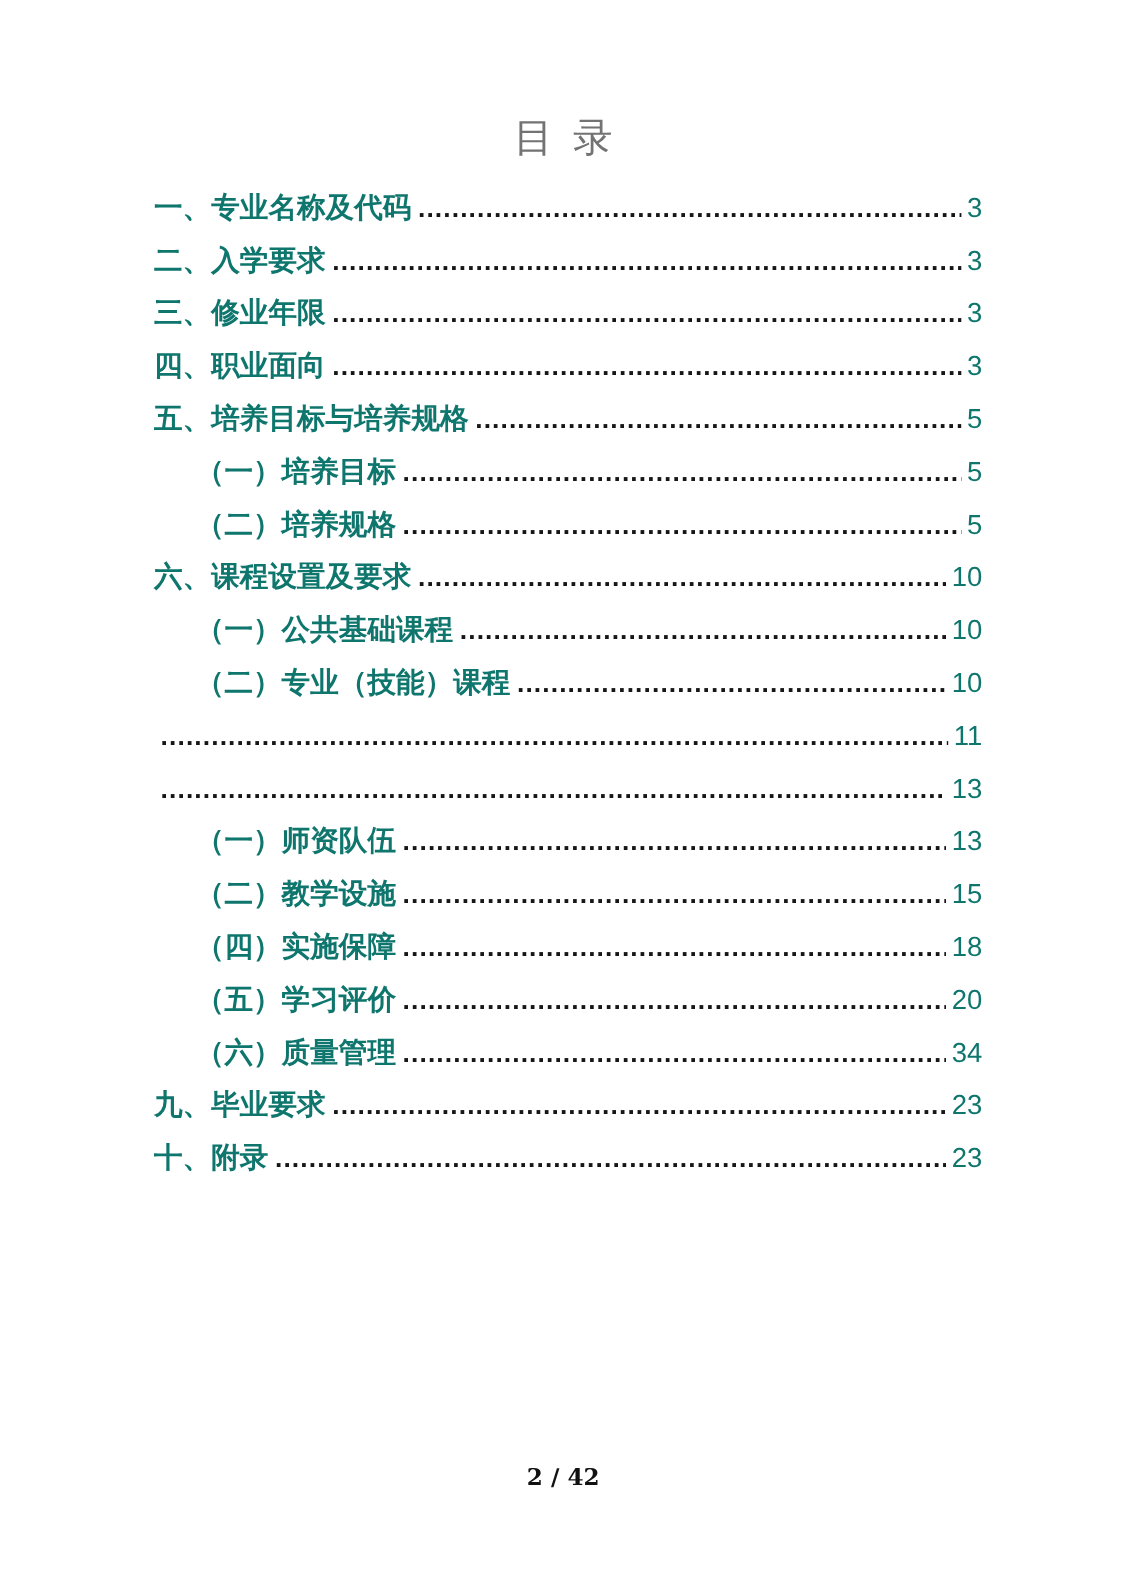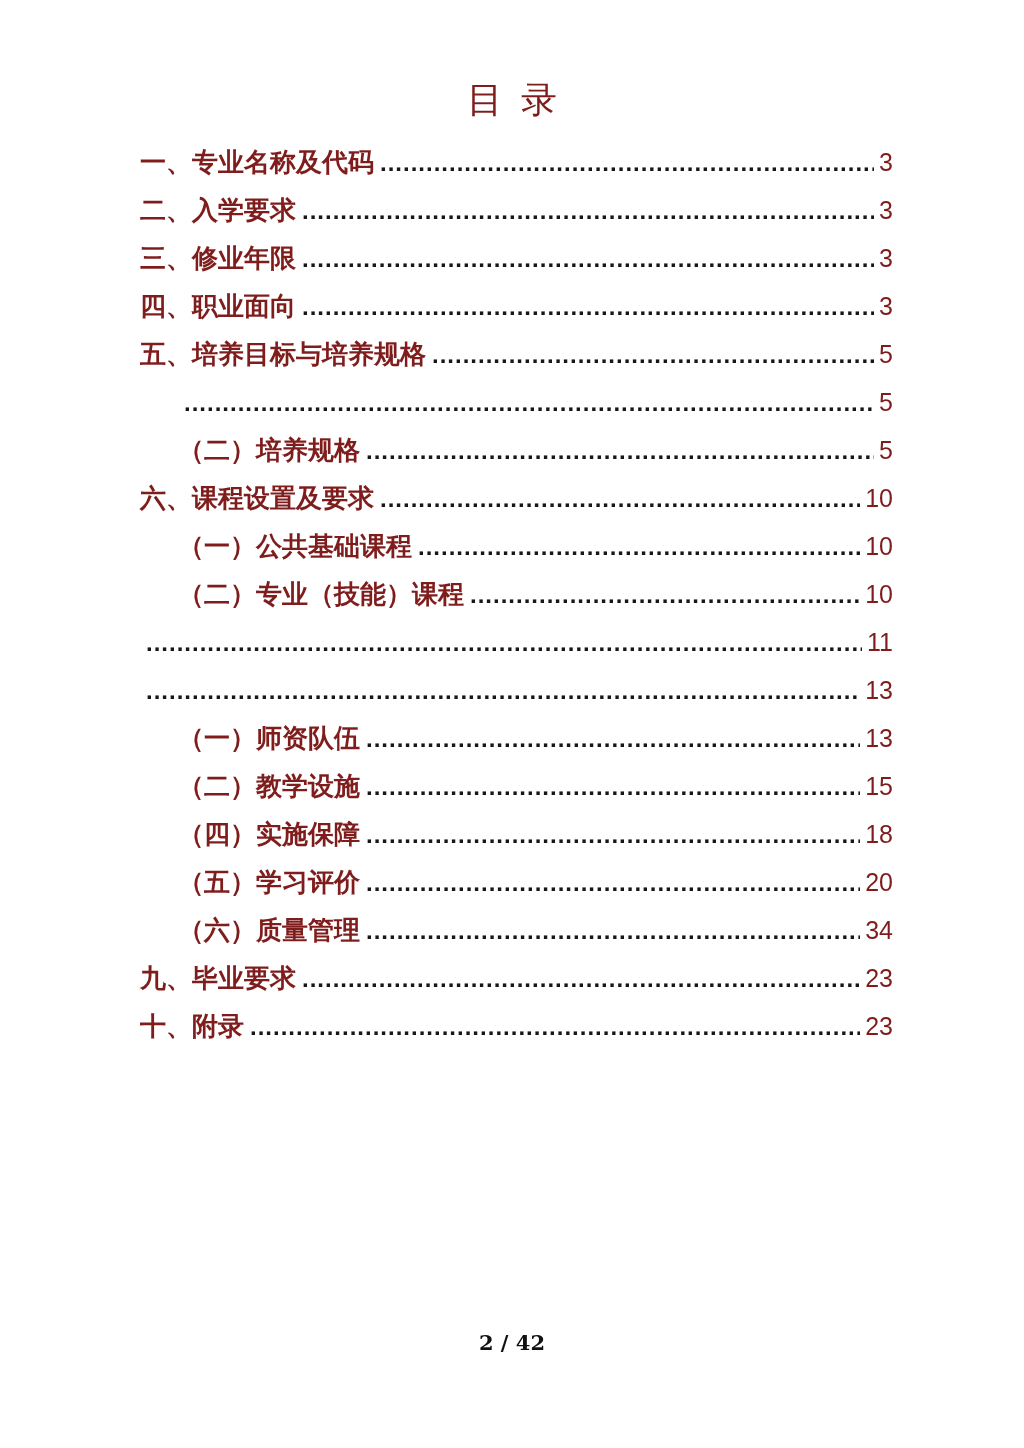--- a/index.html
+++ b/index.html
@@ -6,41 +6,41 @@
   .page {
     position: relative;
     width: 1024px;
     height: 1448px;
     background: #ffffff;
     color: #111111;
     font-family: "Liberation Sans", sans-serif;
     overflow: hidden;
   }
   .doc-title {
-    padding-top: 78px;
+    padding-top: 104px;
     text-align: center;
     font-family: "DejaVu Serif", serif;
     font-size: 36px;
     font-weight: 400;
     letter-spacing: 18px;
     padding-left: 18px; 
     line-height: 44px;
-    color: #7f1d1d;
+    color: #737373;
   }
   .toc {
     margin: 16px 131px 0 140px;
   }
   .toc-row {
     display: flex;
     align-items: baseline;
     height: 48px;
     line-height: 48px;
     font-size: 26px;
     font-weight: bold;
-    color: #7f1d1d;
+    color: #0f766e;
     cursor: pointer;
   }
   .toc-row.level-2 { padding-left: 38px; }
   .toc-label { white-space: nowrap; flex: 0 0 auto; }
   .toc-leader {
     flex: 1 1 auto;
     overflow: hidden;
     white-space: nowrap;
     margin: 0 5px 0 6px;
     min-width: 20px;
@@ -98,20 +98,21 @@
     <span class="toc-label">四、职业面向</span>
     <span class="toc-leader"></span>
     <span class="toc-page">3</span>
   </div>
       <div class="toc-row level-1">
     <span class="toc-label">五、培养目标与培养规格</span>
     <span class="toc-leader"></span>
     <span class="toc-page">5</span>
   </div>
       <div class="toc-row level-2">
+    <span class="toc-label">（一）培养目标</span>
     <span class="toc-leader"></span>
     <span class="toc-page">5</span>
   </div>
       <div class="toc-row level-2">
     <span class="toc-label">（二）培养规格</span>
     <span class="toc-leader"></span>
     <span class="toc-page">5</span>
   </div>
       <div class="toc-row level-1">
     <span class="toc-label">六、课程设置及要求</span>

